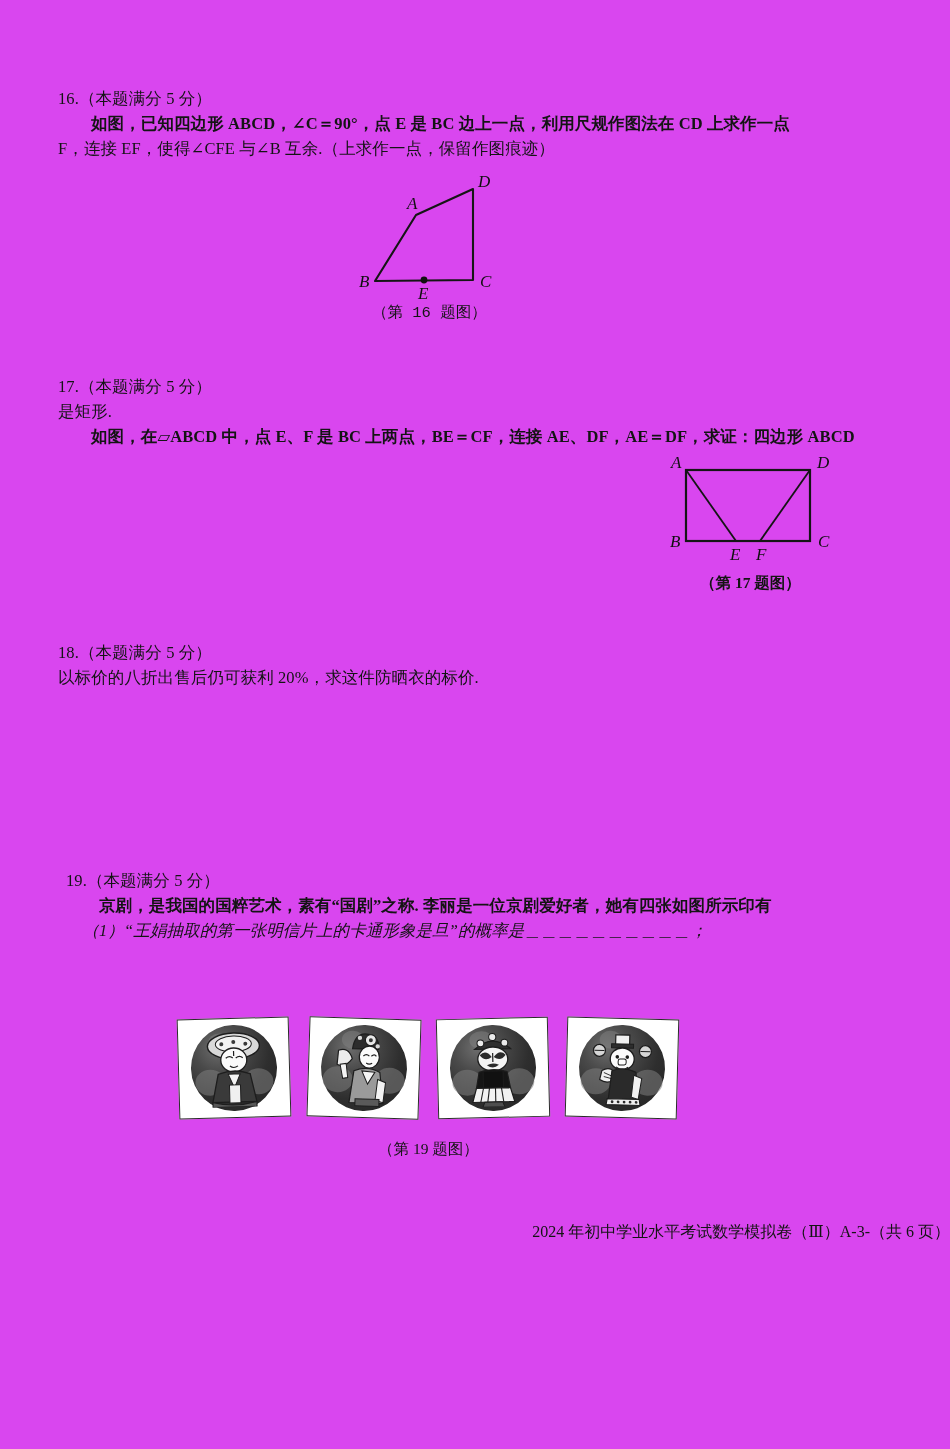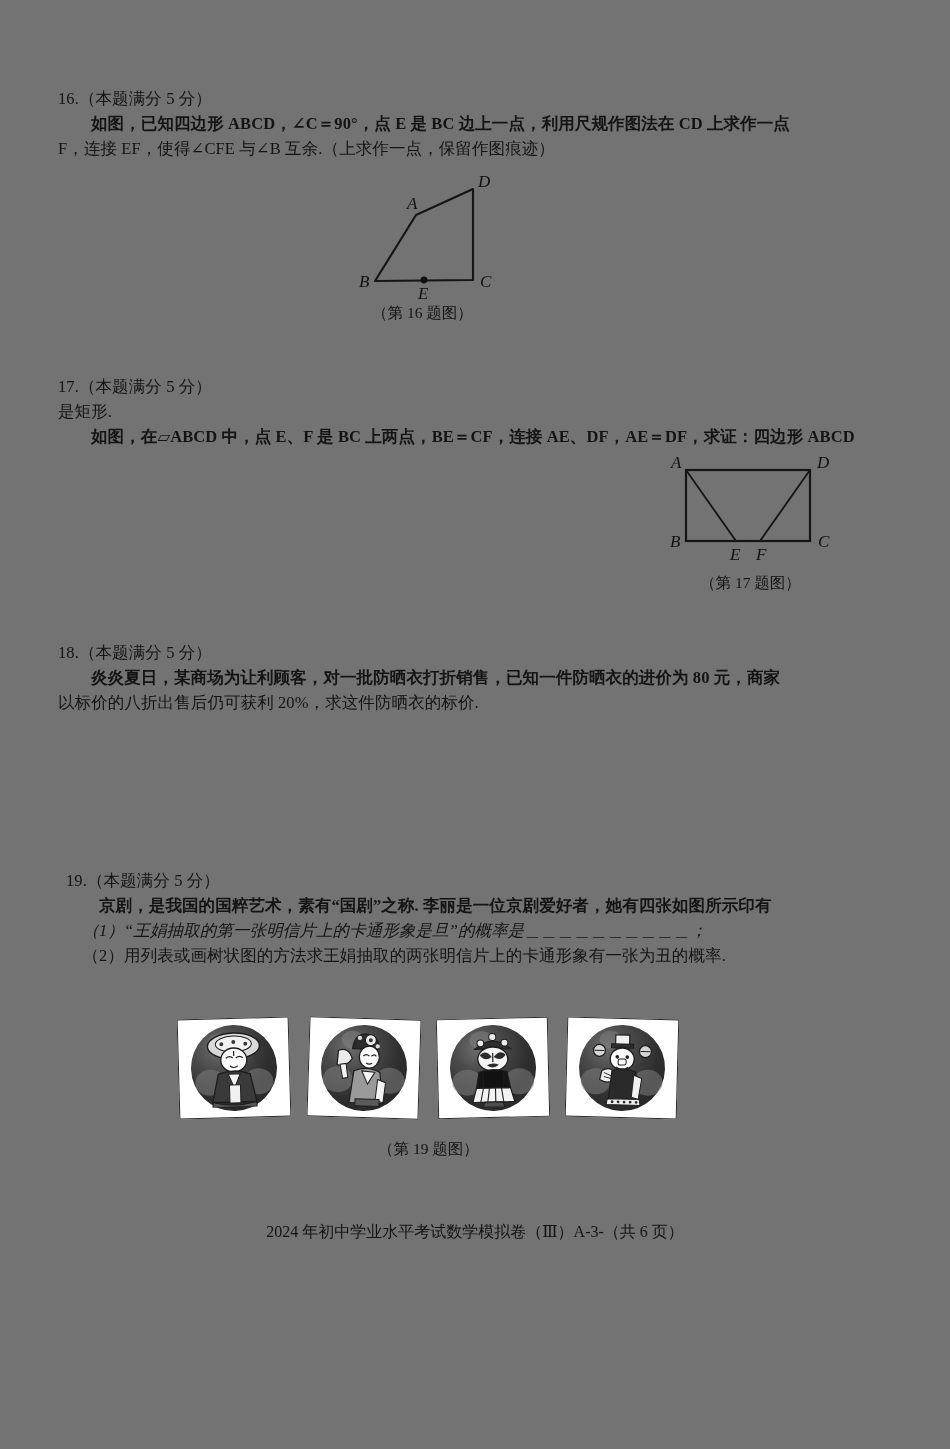--- a/index.html
+++ b/index.html
@@ -11,21 +11,21 @@
     width: 950px;
     height: 1449px;
     position: relative;
     font-family: "Liberation Serif", "DejaVu Serif", serif;
     color: #1a1a1a;
     overflow: hidden;
   }
   .page {
     position: absolute;
     inset: 0;
-    background: #737373;
+    background: #d946ef;
   }
 
   
   .qblock {
     position: absolute;
     font-size: 16.5px;
     line-height: 25px;
     letter-spacing: 0.1px;
     color: #141414;
   }
@@ -104,21 +104,21 @@
     top: 50%;
     transform: translate(-50%, -50%);
   }
 
   
   .footer {
     position: absolute;
     left: 0;
     right: 0;
     top: 1222px;
-    text-align: center;
+    text-align: right;
     font-size: 16px;
     color: #141414;
   }
 </style>
 </head>
 <body>
 
 <div class="page">
 
   <div class="qblock" style="left:58px; top:86px; width:834px;">
@@ -134,21 +134,21 @@
 
       <circle cx="69" cy="105" r="3.4" fill="#101010"></circle>
       <text class="flabel" x="52" y="34">A</text>
       <text class="flabel" x="4" y="112">B</text>
       <text class="flabel" x="125" y="112">C</text>
       <text class="flabel" x="123" y="12">D</text>
       <text class="flabel" x="63" y="124">E</text>
     </svg>
   </div>
 
-  <div class="caption" style="left:372px; top:303px;">（第 16 题图）</div>
+  <div class="caption" style="left:372px; top:303px;font-family:Liberation Mono, monospace;">（第 16 题图）</div>
 
   <div class="qblock" style="left:58px; top:374px; width:834px;">
     <p class="qhead">17.（本题满分 5 分）</p>
     <p class="qbody">是矩形.</p>
     <p class="qbody indent">如图，在▱ABCD 中，点 E、F 是 BC 上两点，BE＝CF，连接 AE、DF，AE＝DF，求证：四边形 ABCD</p>
   </div>
 
   <div class="figure" style="left:668px; top:458px;">
     <svg width="180" height="115" viewBox="0 0 180 115">
 
@@ -159,33 +159,31 @@
       <line x1="142" y1="12" x2="92" y2="83" stroke="#151515" stroke-width="1.8"></line>
       <text class="flabel" x="3" y="10">A</text>
       <text class="flabel" x="149" y="10">D</text>
       <text class="flabel" x="2" y="89">B</text>
       <text class="flabel" x="150" y="89">C</text>
       <text class="flabel" x="62" y="102">E</text>
       <text class="flabel" x="88" y="102">F</text>
     </svg>
   </div>
 
-  <div class="caption" style="left:700px; top:573px;">（第 17 题图）</div>
+  <div class="caption" style="left:700px; top:573px;font-weight:bold;">（第 17 题图）</div>
 
   <div class="qblock" style="left:58px; top:640px; width:834px;">
     <p class="qhead">18.（本题满分 5 分）</p>
-    <p class="qbody indent">炎炎夏日，某商场为让利顾客，对一批防晒衣打折销售，已知一件防晒衣的进价为 80 元，商家</p>
     <p class="qbody">以标价的八折出售后仍可获利 20%，求这件防晒衣的标价.</p>
   </div>
 
   <div class="qblock" style="left:66px; top:868px; width:834px;">
     <p class="qhead">19.（本题满分 5 分）</p>
     <p class="qbody indent">京剧，是我国的国粹艺术，素有“国剧”之称. 李丽是一位京剧爱好者，她有四张如图所示印有</p>
     <p class="qbody" style="text-indent:1em;font-style:italic;">（1）“王娟抽取的第一张明信片上的卡通形象是旦”的概率是＿＿＿＿＿＿＿＿＿＿；</p>
-    <p class="qbody" style="text-indent:1em;">（2）用列表或画树状图的方法求王娟抽取的两张明信片上的卡通形象有一张为丑的概率.</p>
   </div>
 
   <div class="cards">
 
     <div class="card" style="left:0px; top:0px; transform:rotate(-1.6deg);">
       <div class="medallion">
         <div class="cloud" style="left:4px; top:44px; width:30px; height:26px;"></div>
         <div class="cloud" style="left:52px; top:44px; width:30px; height:26px;"></div>
         <div class="cloud" style="left:18px; top:8px; width:22px; height:18px;"></div>
       </div>

